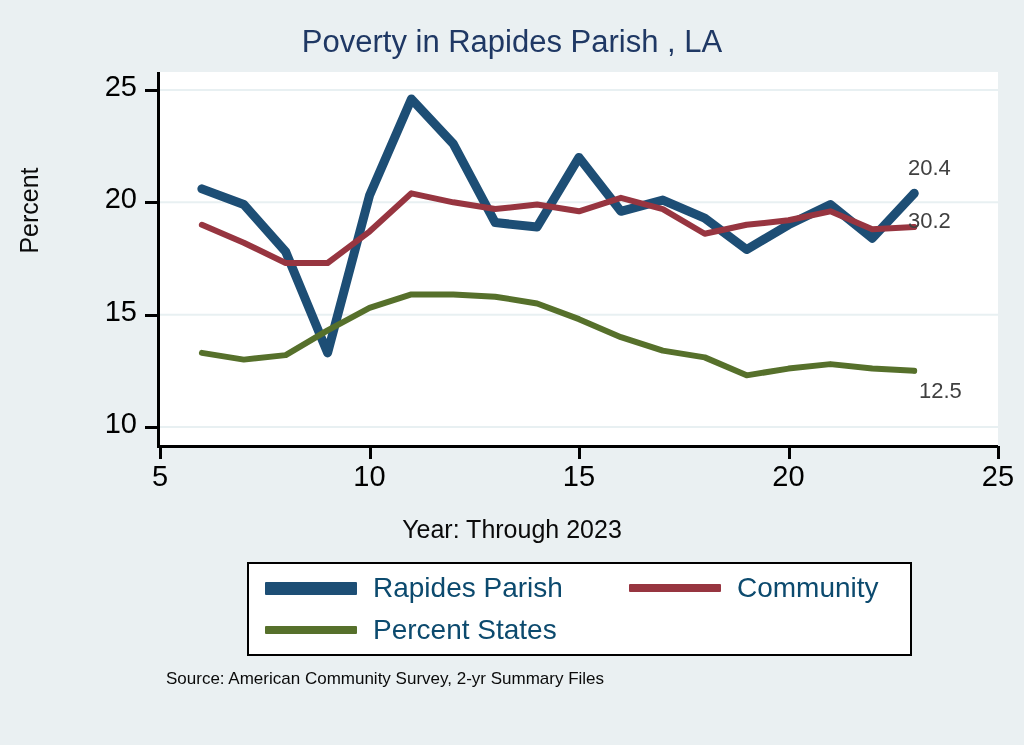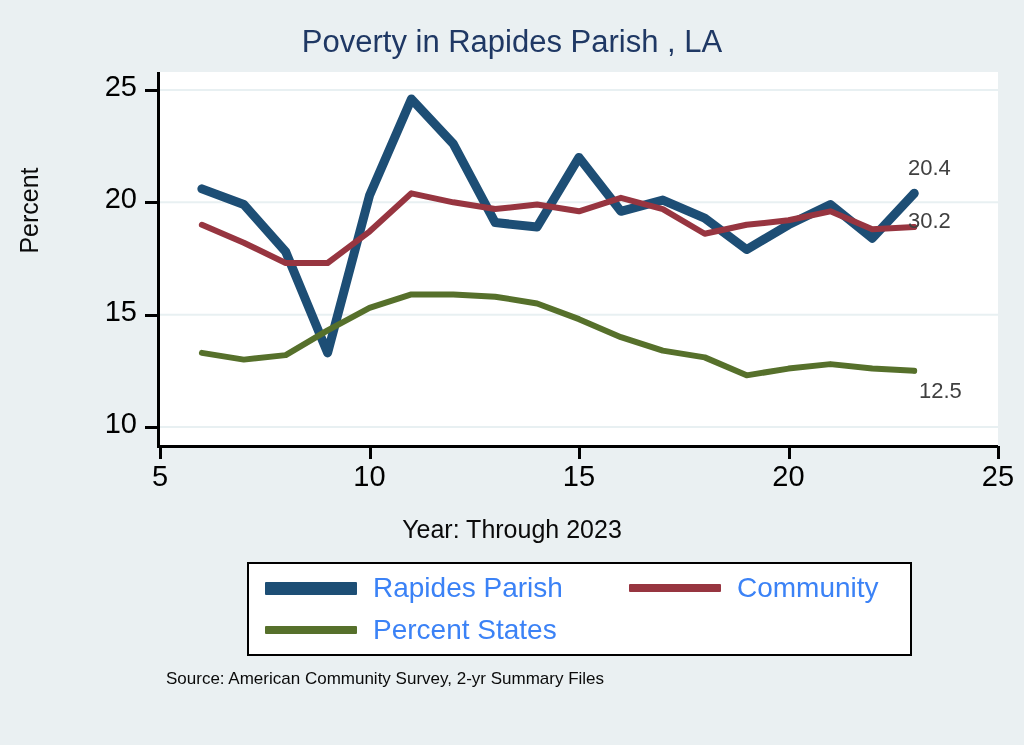--- a/index.html
+++ b/index.html
@@ -150,21 +150,21 @@
     align-items: center;
   }
   .legend-swatch {
     display: inline-block;
     width: 92px;
     margin-right: 16px;
     border-radius: 1px;
   }
   .legend-text {
     font-size: 28px;
-    color: #3b82f6;
+    color: #0c4a6e;
     white-space: nowrap;
   }
 
   
   #footer {
     position: absolute;
     left: 166px;
     top: 668px;
     font-size: 17px;
     color: #0a0a0a;

